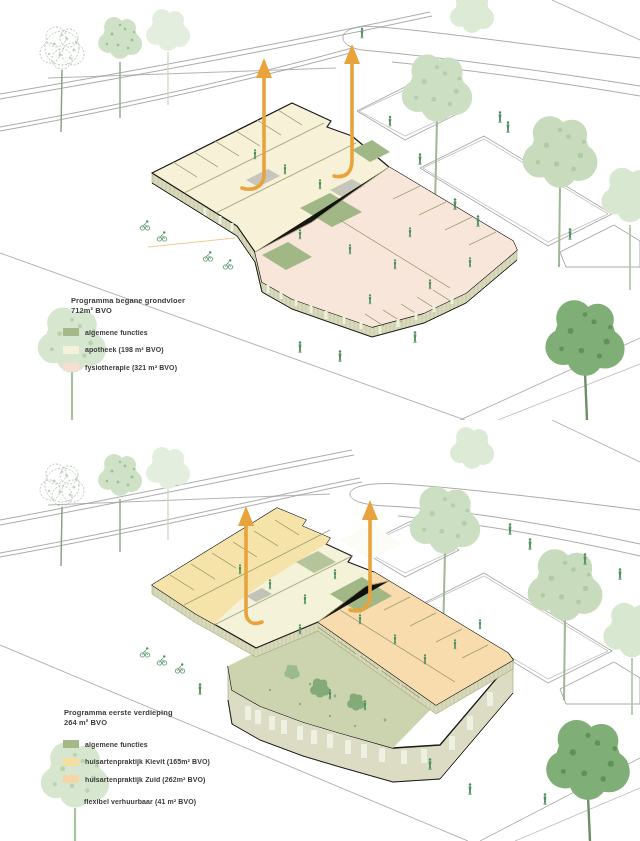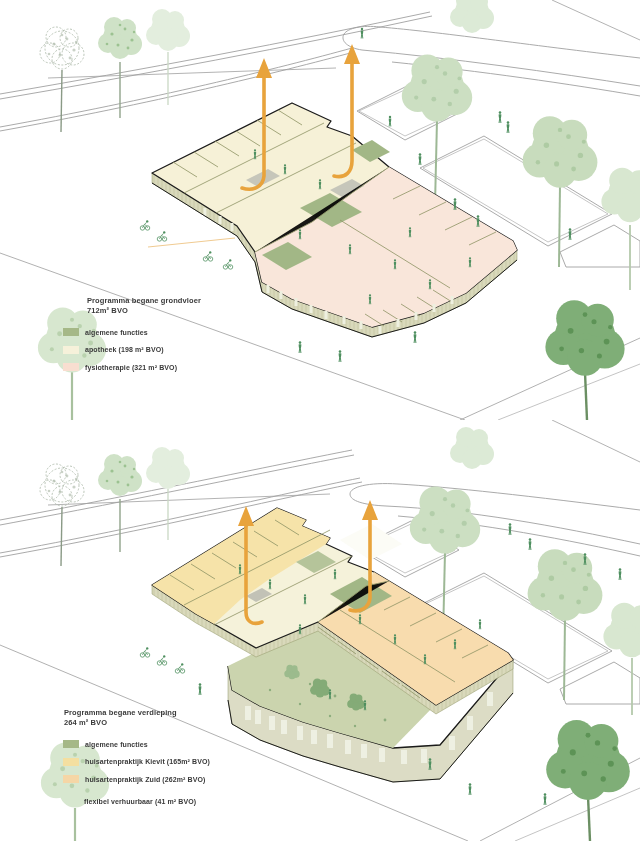--- a/index.html
+++ b/index.html
@@ -377,21 +377,21 @@
     <use href="#person" transform="translate(430,765) scale(0.75)"></use>
     <use href="#person" transform="translate(470,790) scale(0.75)"></use>
     <use href="#person" transform="translate(545,800) scale(0.75)"></use>
     <use href="#person" transform="translate(200,690) scale(0.75)"></use>
     <use href="#person" transform="translate(330,695) scale(0.65)"></use>
     <use href="#person" transform="translate(365,706) scale(0.65)"></use>
   </g>
 </svg>
 
 <div class="legend" style="left:63px;top:296px">
-  <div class="lg-head" style="margin-left:24px">
+  <div class="lg-head" style="margin-left:8px">
     <div>Programma begane grondvloer</div>
     <div>712m² BVO</div>
   </div>
   <div class="lg-rows">
     <div class="lg-row">
       <span class="sw" style="background-color: rgb(165, 184, 135);"></span>
       <span class="lg-label">algemene functies</span>
     </div>
     <div class="lg-row">
       <span class="sw" style="background-color: rgb(246, 241, 218);"></span>
@@ -399,21 +399,21 @@
     </div>
     <div class="lg-row">
       <span class="sw" style="background-color: rgb(248, 222, 208);"></span>
       <span class="lg-label">fysiotherapie (321 m² BVO)</span>
     </div>
   </div>
 </div>
 
 <div class="legend" style="left:63px;top:708px">
   <div class="lg-head" style="margin-left:1px">
-    <div>Programma begane verdieping</div>
+    <div>Programma eerste verdieping</div>
     <div>264 m² BVO</div>
   </div>
   <div class="lg-rows">
     <div class="lg-row">
       <span class="sw" style="background-color: rgb(165, 184, 135);"></span>
       <span class="lg-label">algemene functies</span>
     </div>
     <div class="lg-row">
       <span class="sw" style="background-color: rgb(244, 223, 160);"></span>
       <span class="lg-label">huisartenpraktijk Kievit (165m² BVO)</span>

